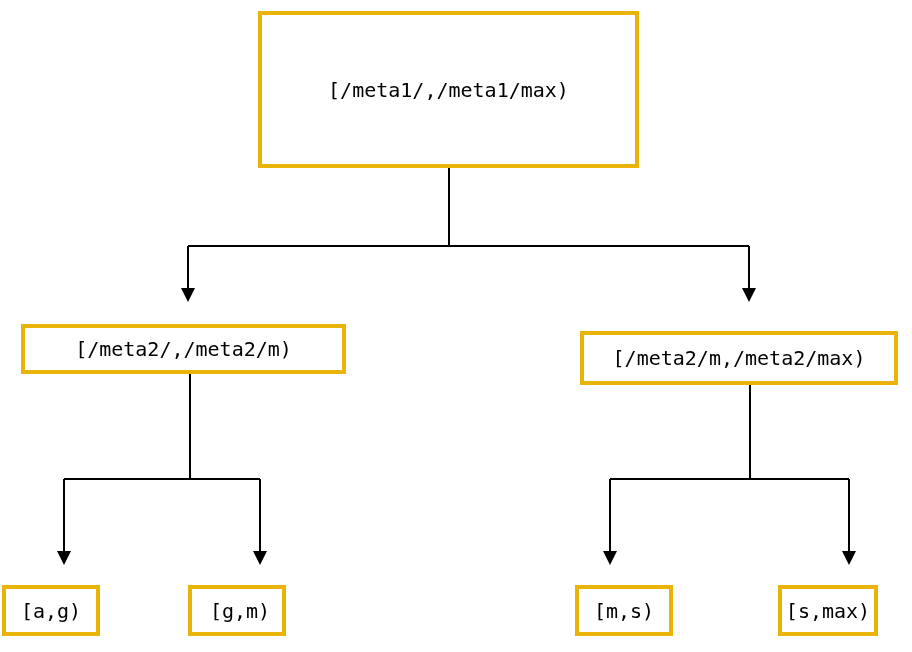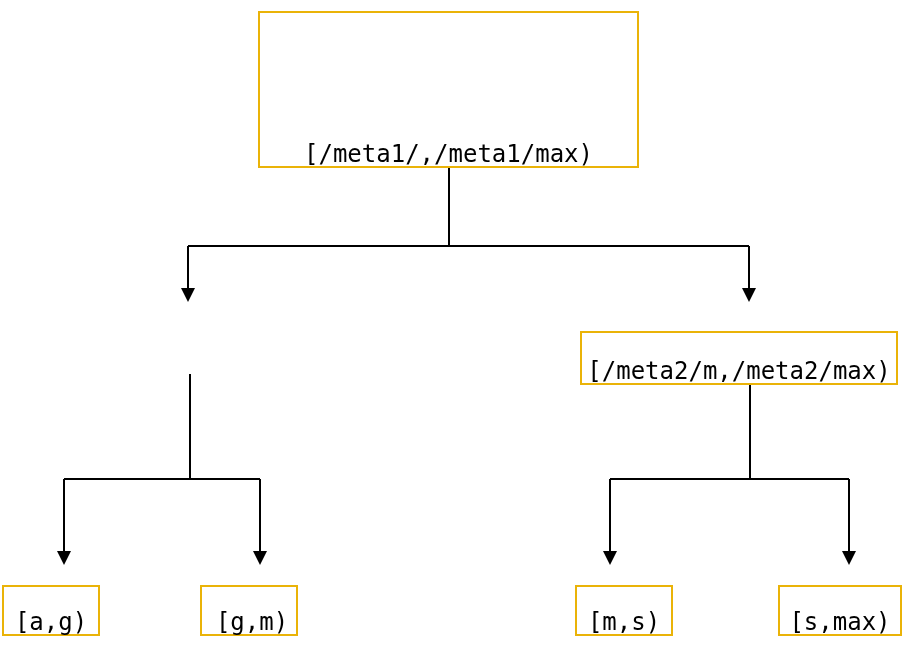--- a/index.html
+++ b/index.html
@@ -20,28 +20,28 @@
     position: absolute;
     left: 0;
     top: 0;
     width: 912px;
     height: 652px;
     pointer-events: none;
   }
   .node {
     position: absolute;
     box-sizing: border-box;
-    border: 2px solid #eab308;
+    border: 4px solid #eab308;
     background: #ffffff;
     display: flex;
-    align-items: flex-end;
+    align-items: center;
     justify-content: center;
     color: #000000;
     font-family: "DejaVu Sans Mono", "Liberation Mono", monospace;
-    font-size: 24px;
+    font-size: 20px;
     line-height: 1;
     letter-spacing: 0px;
     white-space: nowrap;
   }
   .node-root {
     left: 258px;
     top: 11px;
     width: 381px;
     height: 157px;
   }
@@ -55,23 +55,23 @@
     left: 580px;
     top: 331px;
     width: 318px;
     height: 54px;
   }
   .node-leaf {
     top: 585px;
     height: 51px;
   }
   .node-leaf-1 { left: 2px;   width: 98px; }
-  .node-leaf-2 { left: 200px; width: 98px; padding-left: 6px; }
+  .node-leaf-2 { left: 188px; width: 98px; padding-left: 6px; }
   .node-leaf-3 { left: 553px; width: 98px; margin-left: 22px; }
-  .node-leaf-4 { left: 778px; width: 124px; }
+  .node-leaf-4 { left: 778px; width: 100px; }
   .node-label {
     display: block;
   }
 </style>
 </head>
 <body>
 
 <div id="canvas">
 
   <svg id="connectors" viewBox="0 0 912 652" width="912" height="652" xmlns="http://www.w3.org/2000/svg">
@@ -101,20 +101,23 @@
       <line x1="849" y1="479" x2="849" y2="553"></line>
     </g>
     <polygon points="603,551 617,551 610,565" fill="#000000"></polygon>
     <polygon points="842,551 856,551 849,565" fill="#000000"></polygon>
   </svg>
 
   <div class="node node-root">
     <span class="node-label">[/meta1/,/meta1/max)</span>
   </div>
 
+  <div class="node node-mid-left">
+    <span class="node-label">[/meta2/,/meta2/m)</span>
+  </div>
 
   <div class="node node-mid-right">
     <span class="node-label">[/meta2/m,/meta2/max)</span>
   </div>
 
   <div class="node node-leaf node-leaf-1">
     <span class="node-label">[a,g)</span>
   </div>
 
   <div class="node node-leaf node-leaf-2">

